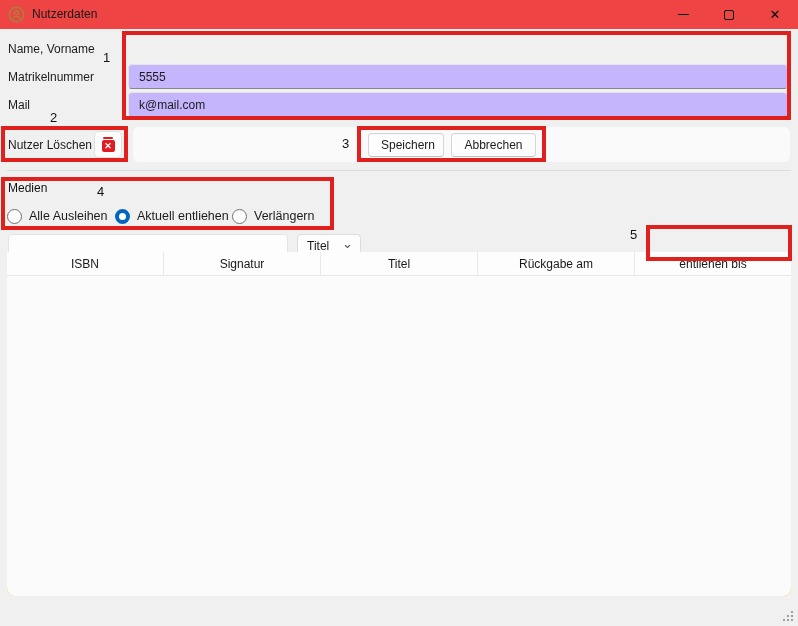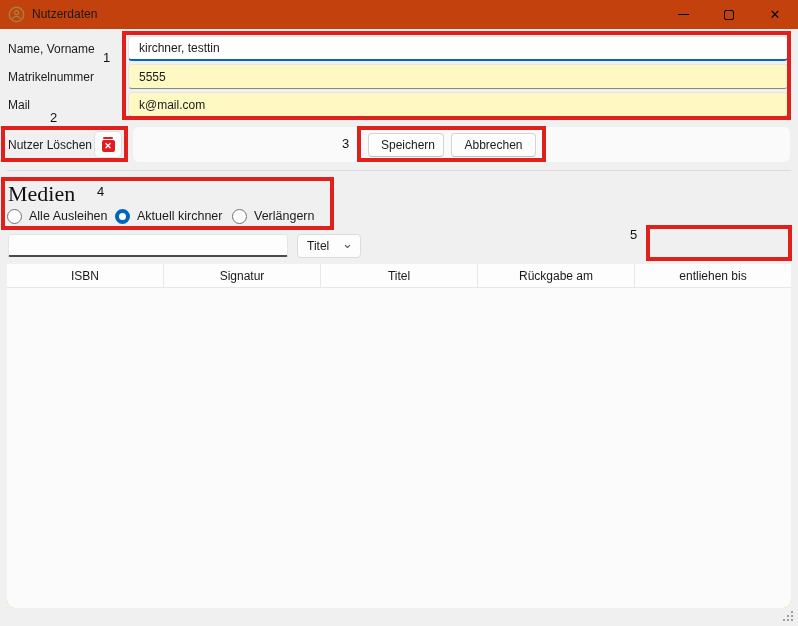--- a/index.html
+++ b/index.html
@@ -1,34 +1,34 @@
 <!DOCTYPE html>
 <html><head>
 <meta charset="utf-8">
 <style>
   * { margin:0; padding:0; box-sizing:border-box; }
   html,body { width:798px; height:626px; }
   body { font-family:"Liberation Sans", sans-serif; color:#1b1b1b; }
   #window { position:relative; width:798px; height:626px; background:#f0f0f0; overflow:hidden; }
 
   
-  .titlebar { position:absolute; left:0; top:0; width:798px; height:29px; background:#c2410c; }
+  .titlebar { position:absolute; left:0; top:0; width:798px; height:29px; background:#ef4444; }
   .app-icon { position:absolute; left:8px; top:6px; width:17px; height:17px; }
   .title-text { position:absolute; left:32px; top:7px; font-size:12px; color:#191919; }
   .winbtn { position:absolute; top:0; width:46px; height:29px; display:flex; align-items:center; justify-content:center; background:transparent; border:none; cursor:default; }
   .winbtn.min { right:92px; } .winbtn.max { right:46px; } .winbtn.close { right:0; }
   .glyph-min { display:block; width:11px; height:1px; background:#000; }
   .glyph-max { display:block; width:10px; height:10px; border:1px solid #000; border-radius:2px; }
   .glyph-close { font-size:13px; color:#000; line-height:1; }
 
   
   .field-label { position:absolute; left:8px; font-size:12px; color:#1b1b1b;text-align:center; }
 
   
-  .textbox { position:absolute; left:128px; width:660px; height:25px; background:#fef9c3;
+  .textbox { position:absolute; left:128px; width:660px; height:25px; background:#c4b5fd;
              border:1px solid #e5e5e5; border-bottom:1px solid #868686; border-radius:4px;
              font-family:"Liberation Sans", sans-serif; font-size:12px; color:#1b1b1b; padding:0 10px; outline:none; }
   .textbox.focused { border-bottom:2px solid #0067c0; background:#ffffff; }
 
   
   .anno { position:absolute; border:4px solid #e0201c; pointer-events:none; }
   .anno-num { position:absolute; font-size:13px; color:#111; }
 
   
   .panel { position:absolute; left:133px; top:127px; width:657px; height:35px; background:#fafafa; border-radius:6px; }
@@ -42,37 +42,37 @@
 
   .btn { position:absolute; height:24px; background:#fdfdfd; border:1px solid #d5d5d5; border-bottom-color:#bfbfbf;
          border-radius:4px; font-family:"Liberation Sans", sans-serif; font-size:12px; color:#1b1b1b; padding:0 12px; }
   .btn-save    { left:368px; top:133px; width:76px; }
   .btn-cancel  { left:451px; top:133px; width:85px; }
   .btn-extend  { left:652px; top:230px; width:135px; height:25px; padding:0 6px; }
 
   .divider { position:absolute; left:7px; top:170px; width:784px; height:1px; background:#dcdcdc; }
 
   
-  .medien-heading { position:absolute; left:8px; top:181px; font-size:22px; color:#111;font-family:Liberation Serif, serif; }
+  .medien-heading { position:absolute; left:8px; top:181px; font-size:12px; color:#111; }
   .radio-item { position:absolute; top:207px; height:18px; display:flex; align-items:center; gap:7px; }
   .radio-circle { width:15px; height:15px; border-radius:50%; background:#fdfdfd; border:1px solid #727272; }
   .radio-circle.on { border:4px solid #0067c0; background:#ffffff; }
   .radio-text { font-size:12.5px; color:#1b1b1b; }
 
   
   .searchbox { position:absolute; left:8px; top:234px; width:280px; height:23px; background:#fdfdfd;
                border:1px solid #e5e5e5; border-bottom:2px solid #4a4a4a; border-radius:4px 4px 2px 2px;
                font-family:"Liberation Sans", sans-serif; font-size:12px; padding:0 8px; outline:none; }
   .dropdown { position:absolute; left:297px; top:234px; width:64px; height:24px; background:#fdfdfd;
               border:1px solid #dcdcdc; border-radius:4px; display:flex; align-items:center; }
   .dropdown .dd-text { font-size:12px; margin-left:9px; }
   .dropdown .dd-chevron { position:absolute; right:7px; top:1px; font-size:13px; color:#4f4f4f; }
 
   
-  .table-wrap { position:absolute; left:7px; top:264px; width:784px; height:344px; background:#eab308;
+  .table-wrap { position:absolute; left:7px; top:252px; width:784px; height:344px; background:#eab308;
                 border-radius:0 0 8px 8px; overflow:hidden; }
   .table-head { display:flex; height:24px; background:#fdfdfd; border-bottom:1px solid #e8e8e8; }
   .th { flex:1; display:flex; align-items:center; justify-content:center; font-size:12px; color:#191919;
         border-right:1px solid #e8e8e8; background:transparent; border-top:none; border-left:none; border-bottom:none;
         font-family:"Liberation Sans", sans-serif; }
   .th:last-child { border-right:none; }
   .table-body { height:320px; background:#fbfbfb; }
 
   
   .bottom-strip { position:absolute; left:0; top:608px; width:798px; height:18px; background:#f0f0f0; }
@@ -104,21 +104,20 @@
       </button>
     <button class="winbtn close">
         <span class="glyph-close">✕</span>
       </button>
   </div>
 
   <div class="field-label" style="top:42px;">Name, Vorname</div>
   <div class="field-label" style="top:70px;">Matrikelnummer</div>
   <div class="field-label" style="top:98px;">Mail</div>
 
-  <input class="textbox focused" style="top: 36px;" value="kirchner, testtin">
   <input class="textbox" style="top: 64px;" value="5555">
   <input class="textbox" style="top: 92px;" value="k@mail.com">
 
   <div class="panel"></div>
   <div class="delete-label">Nutzer Löschen</div>
   <button class="icon-btn">
     <span class="trash">
       <span class="lid"></span>
       <span class="body">✕</span>
     </span>
@@ -128,21 +127,21 @@
 
   <div class="divider"></div>
 
   <div class="medien-heading">Medien</div>
   <div class="radio-item" style="left:7px;">
     <span class="radio-circle"></span>
     <span class="radio-text">Alle Ausleihen</span>
   </div>
   <div class="radio-item" style="left:115px;">
     <span class="radio-circle on"></span>
-    <span class="radio-text">Aktuell kirchner</span>
+    <span class="radio-text">Aktuell entliehen</span>
   </div>
   <div class="radio-item" style="left:232px;">
     <span class="radio-circle"></span>
     <span class="radio-text">Verlängern</span>
   </div>
 
   <input class="searchbox" value="" style="">
   <div class="dropdown">
     <span class="dd-text">Titel</span>
     <span class="dd-chevron">⌄</span>

